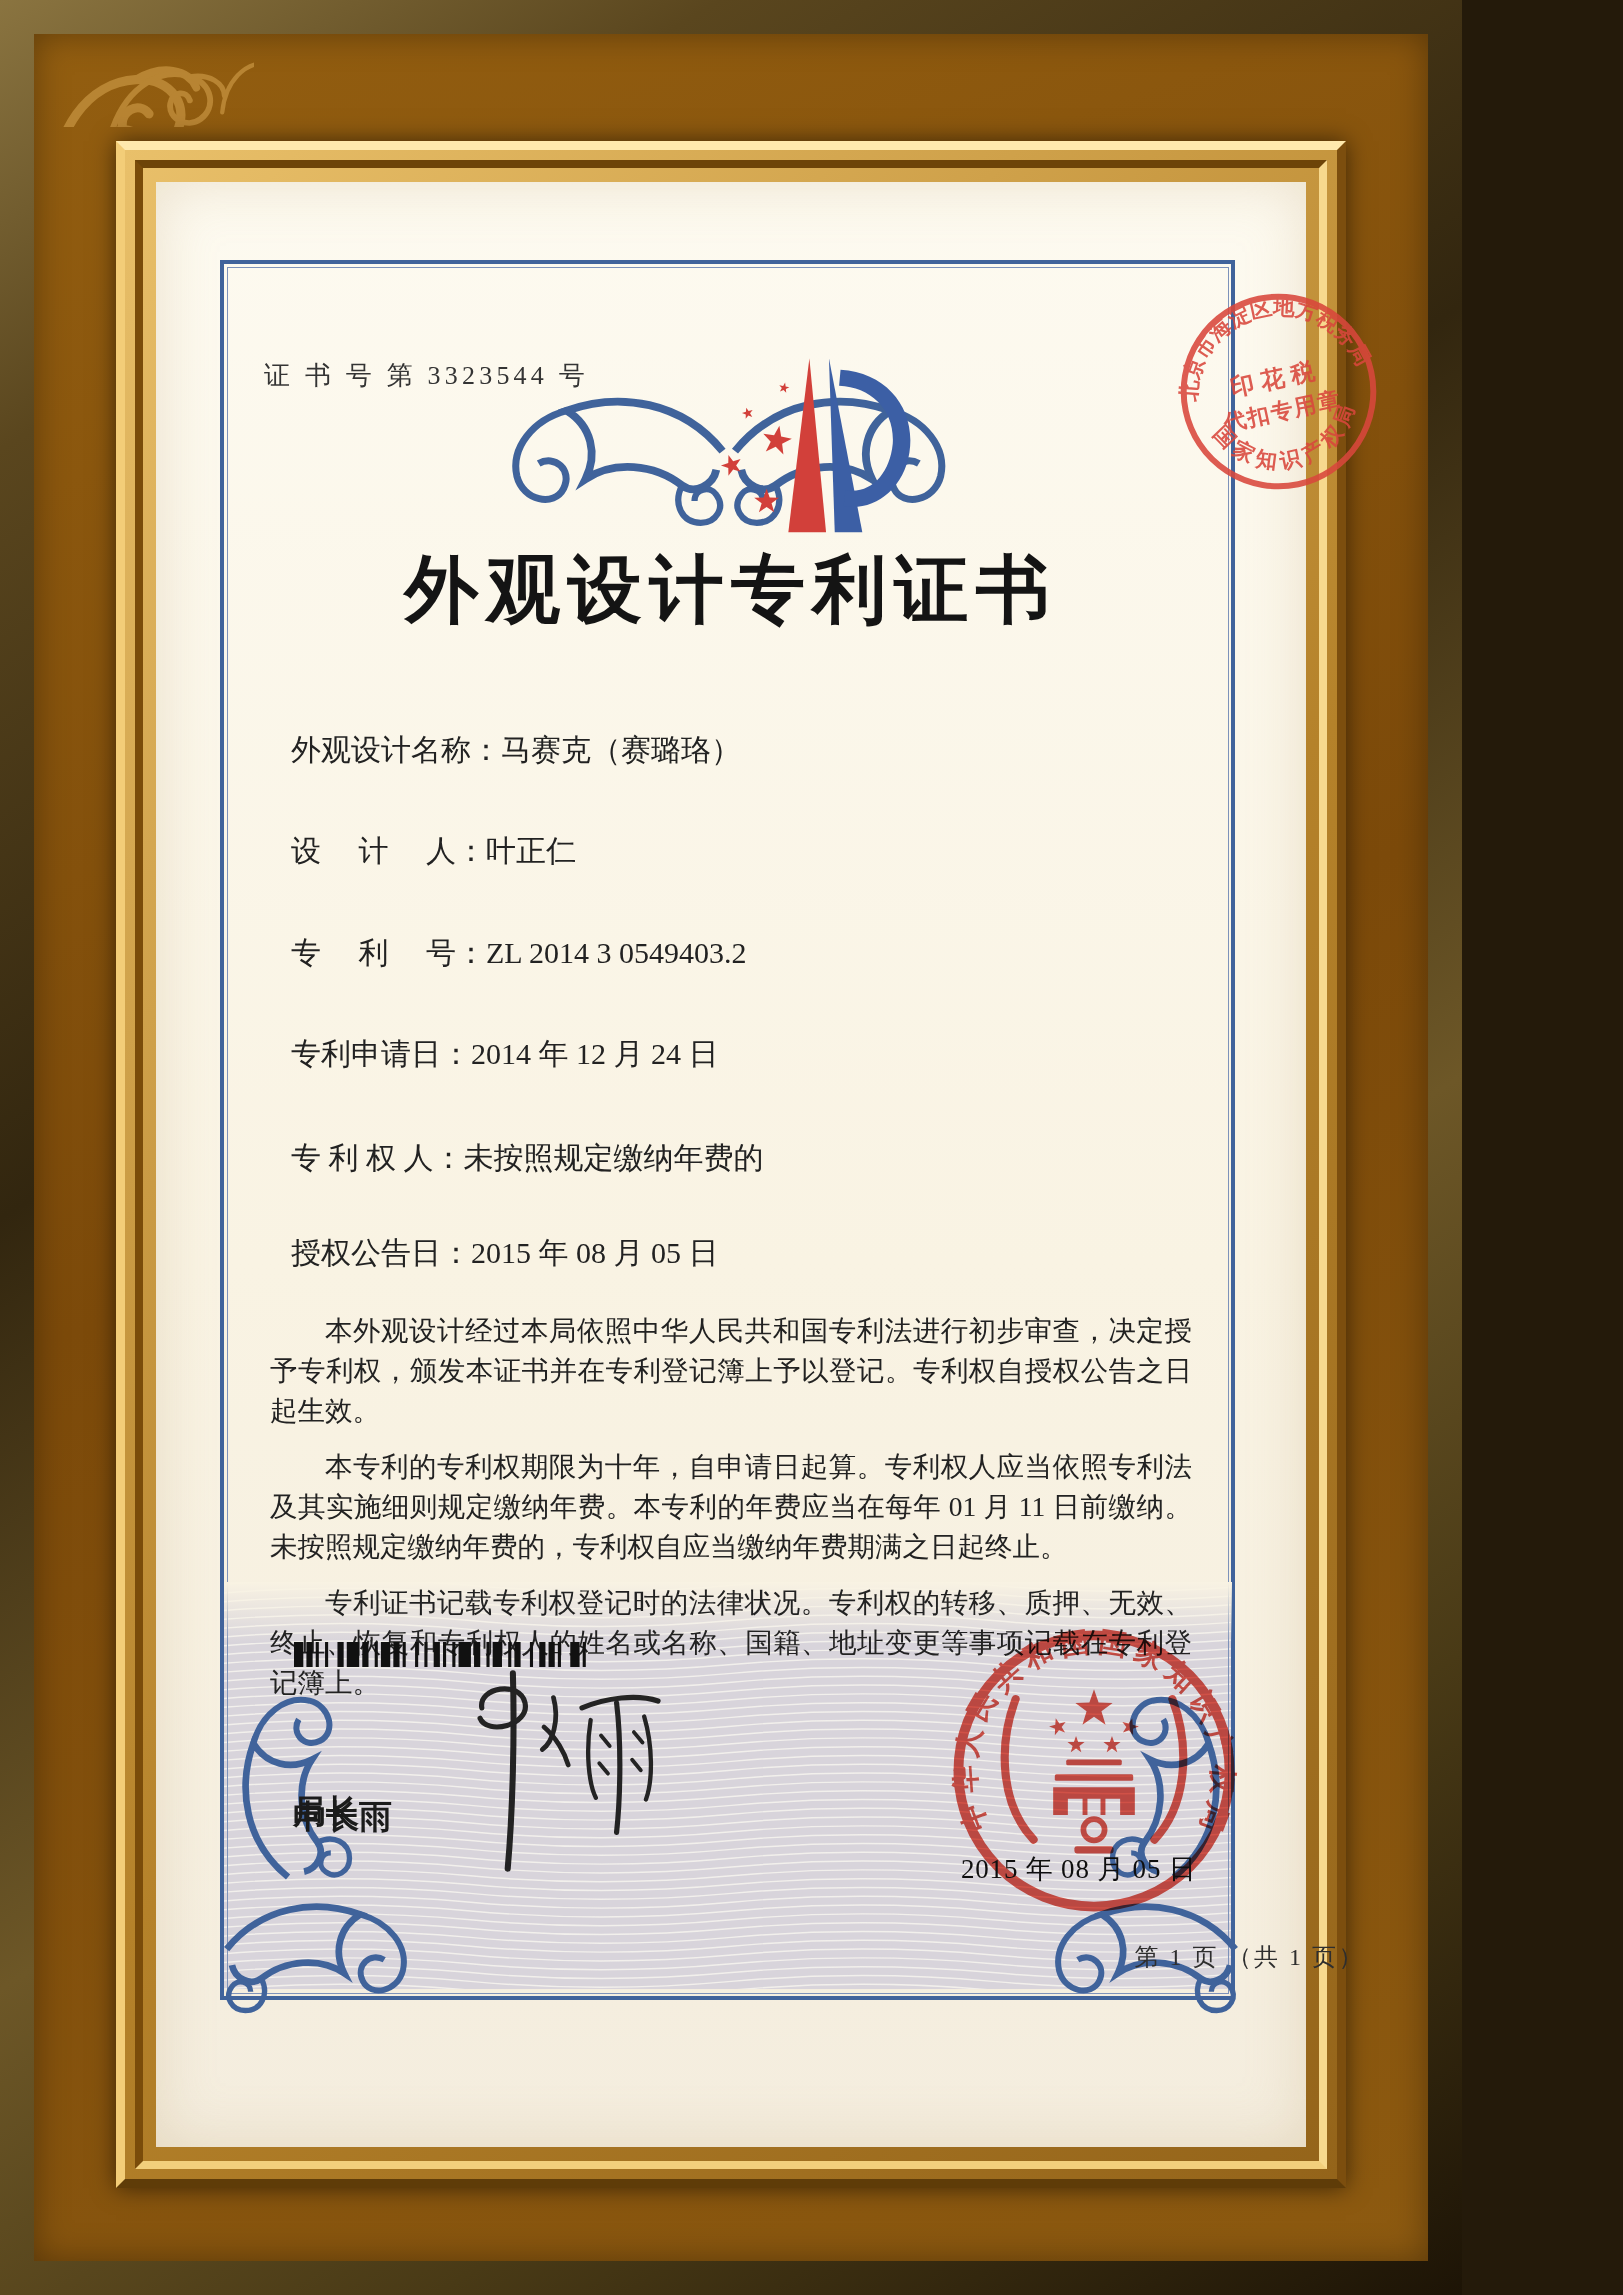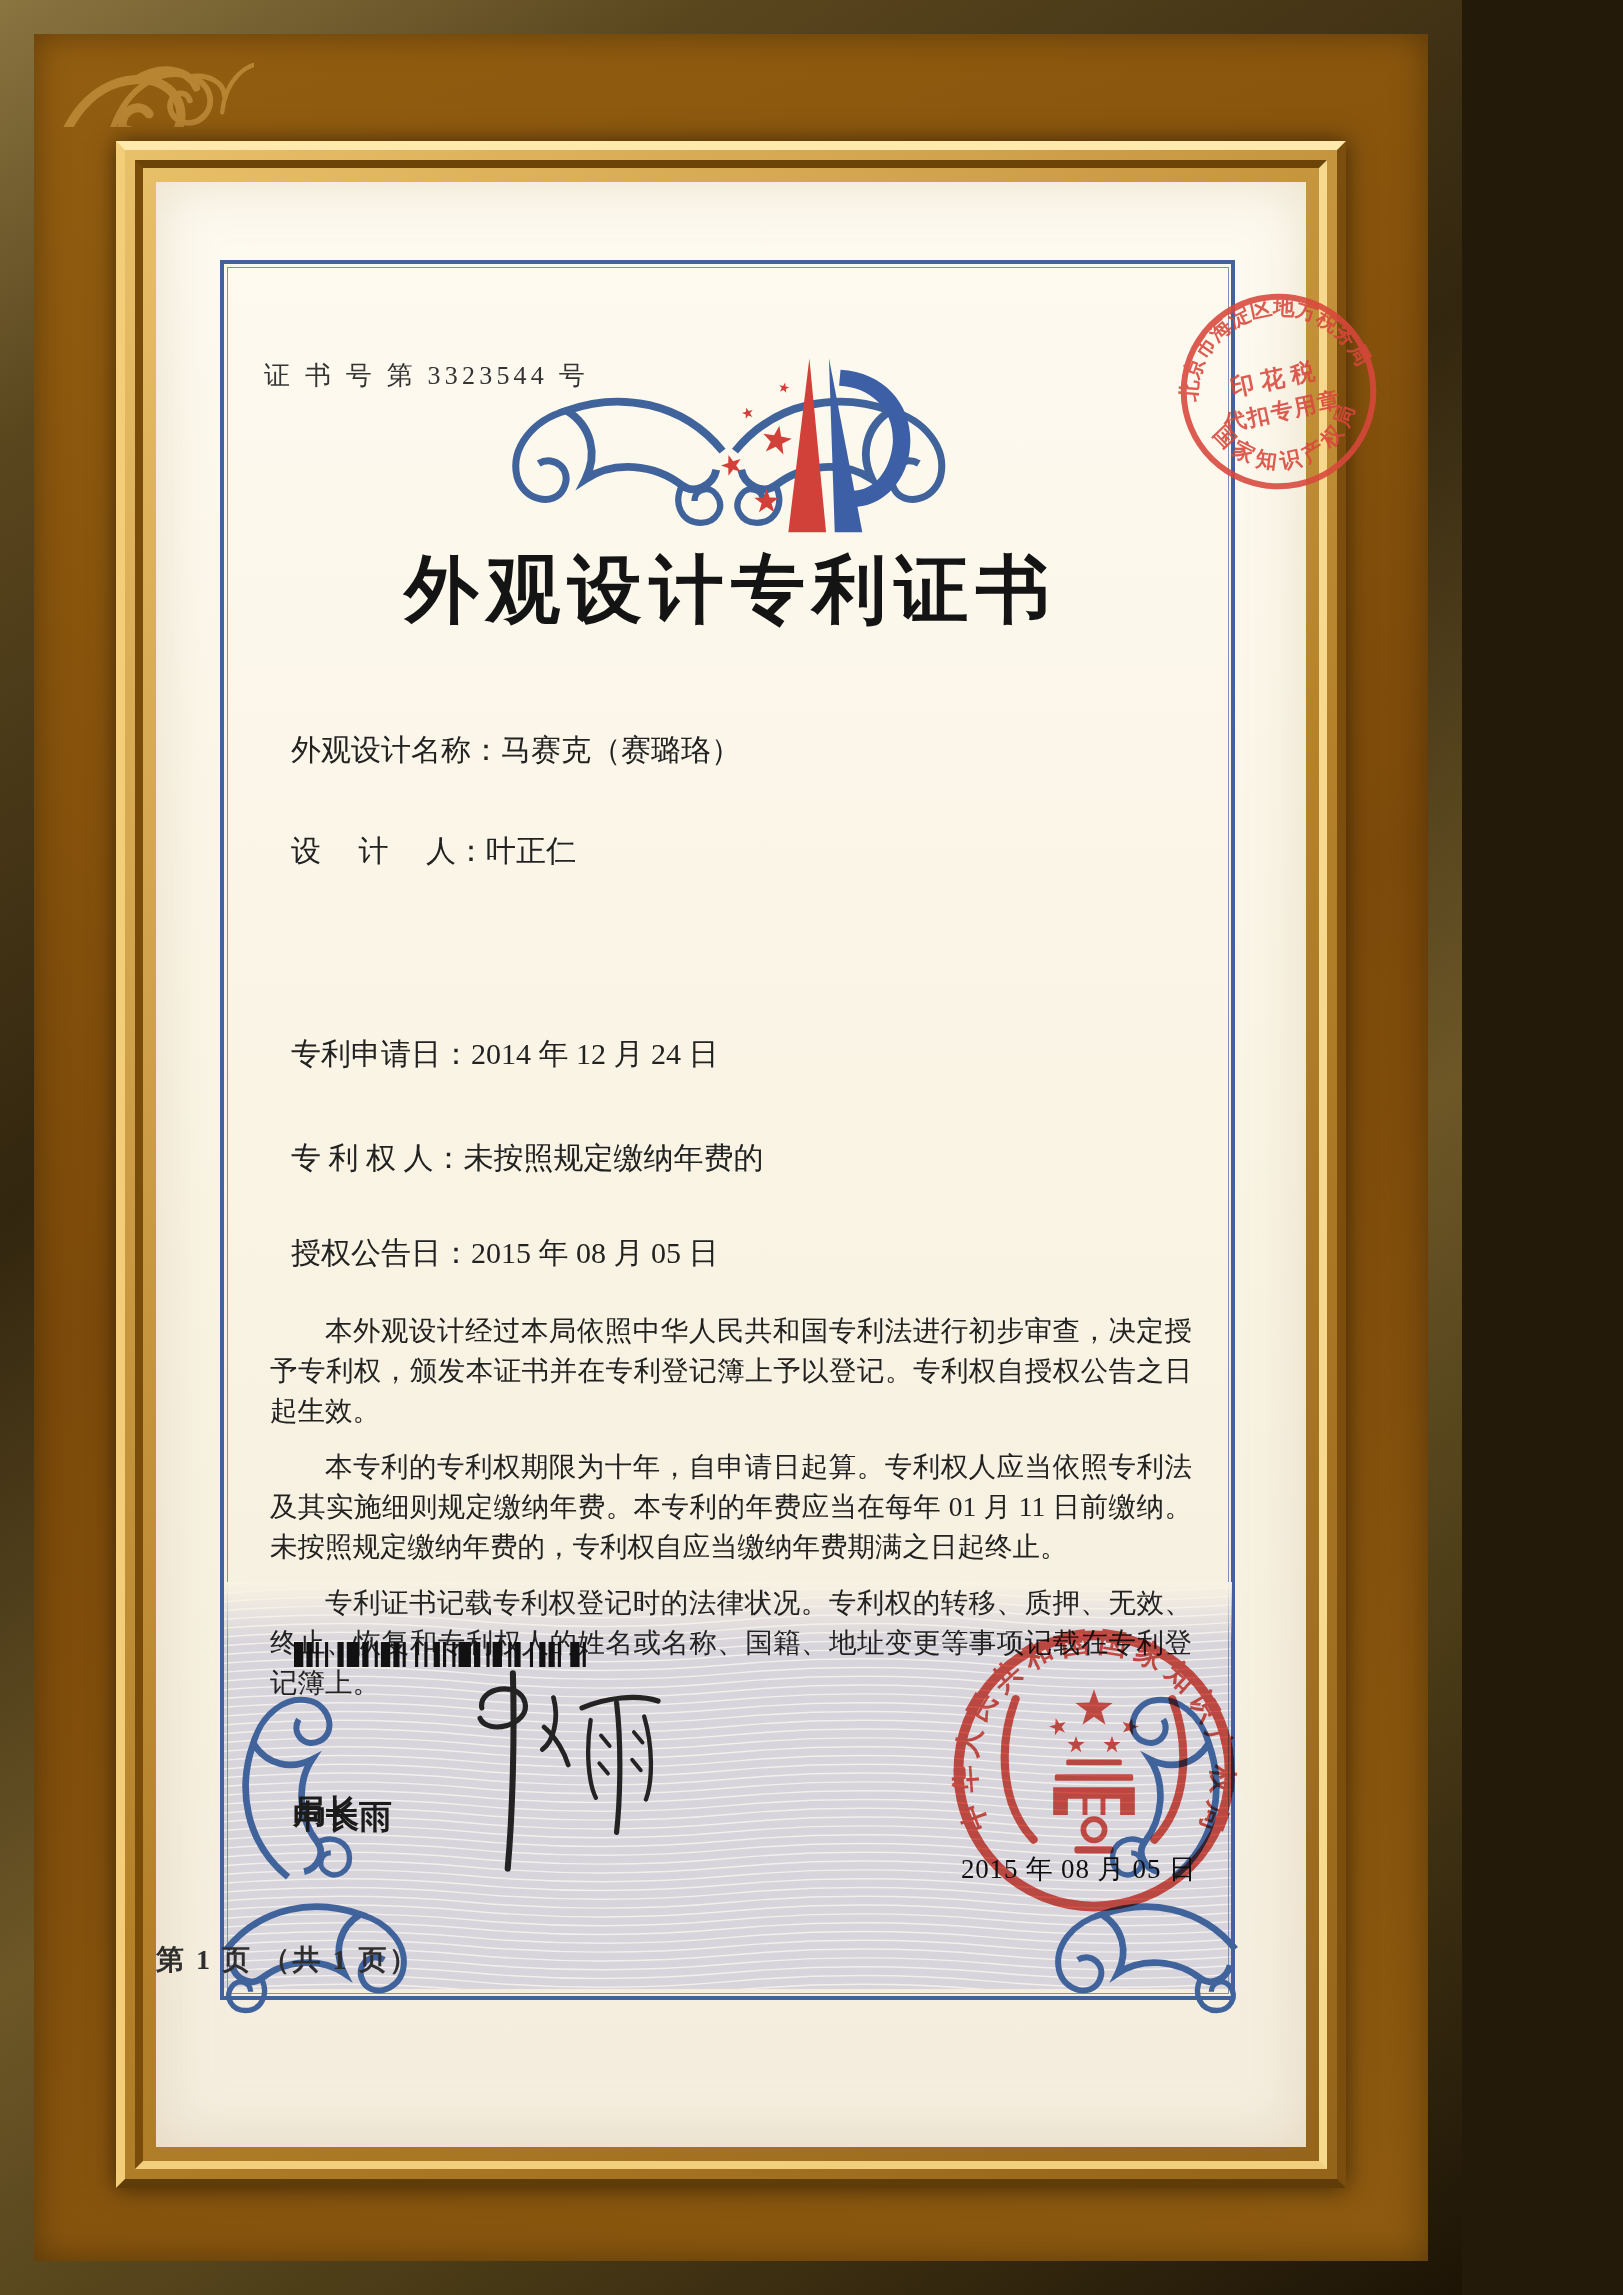--- a/index.html
+++ b/index.html
@@ -53,22 +53,22 @@
   .dir-label{left:137px;top:1560px;font-family:Liberation Sans, sans-serif;
              font-weight:600;font-size:33px;color:#1b1b1b;z-index:4;margin-top:48px;}
   .dir-name{left:137px;top:1613px;font-family:"Liberation Sans","DejaVu Sans",sans-serif;
             font-weight:700;font-size:33px;color:#1b1b1b;z-index:4;}
   #sig{left:279px;top:1481px;width:237px;height:216px;z-index:5;}
   #tax-stamp{left:1020px;top:107px;width:205px;height:205px;transform:rotate(-12deg);
              color:var(--seal-red);opacity:.88;}
   #seal{left:791px;top:1442px;width:294px;height:294px;color:var(--seal-red);
         opacity:.92;mix-blend-mode:multiply;z-index:5;}
   .seal-date{left:805px;top:1669px;font-size:27px;letter-spacing:0.8px;color:#0f0f0f;z-index:6;}
-  .footer{left:0;width:1209px;top:1759px;text-align:left;font-size:28px;
-          letter-spacing:2.5px;color:#2e2e2e;z-index:4;font-weight:bold;}
+  .footer{left:0;width:1209px;top:1759px;text-align:right;font-size:24px;
+          letter-spacing:2.5px;color:#2e2e2e;z-index:4;}
   .z3{z-index:3}
 </style>
 </head>
 <body>
 
 <svg width="0" height="0" style="position:absolute" aria-hidden="true">
   <defs>
     <path id="starp" d="M0,-10 L2.35,-3.24 L9.51,-3.09 L3.8,1.24 L5.88,8.09 L0,4 L-5.88,8.09 L-3.8,1.24 L-9.51,-3.09 L-2.35,-3.24 Z"></path>
     <g id="gcurl">
       <path d="M8,112 C6,60 34,24 70,22 C98,20 112,44 100,64 C90,80 64,78 60,60 C57,46 72,38 80,48" fill="none" stroke="currentColor" stroke-width="7" stroke-linecap="round"></path>
@@ -251,20 +251,21 @@
         <textPath href="#tsp2" startOffset="50%" text-anchor="middle">国家知识产权局</textPath>
       </text>
       <text x="120" y="114" text-anchor="middle" fill="currentColor" font-size="28" font-weight="700" letter-spacing="8" font-family="Liberation Sans, sans-serif">印花税</text>
       <text x="120" y="152" text-anchor="middle" fill="currentColor" font-size="26" font-weight="700" letter-spacing="2" font-family="Liberation Sans, sans-serif">代扣专用章</text>
     </svg>
 
     <div class="abs frow f0 z3">外观设计名称：马赛克（赛璐珞）</div>
 
     <div class="abs title z3">外观设计专利证书</div>
     <div class="abs frow f1 z3">设　 计　 人：叶正仁</div>
+    <div class="abs frow f2 z3">专　 利　 号：ZL 2014 3 0549403.2</div>
     <div class="abs frow f3 z3">专利申请日：2014 年 12 月 24 日</div>
     <div class="abs frow f4 z3">专 利 权 人：未按照规定缴纳年费的</div>
     <div class="abs frow f5 z3">授权公告日：2015 年 08 月 05 日</div>
 
     <div class="abs paras z3">
       <p>本外观设计经过本局依照中华人民共和国专利法进行初步审查，决定授予专利权，颁发本证书并在专利登记簿上予以登记。专利权自授权公告之日起生效。</p>
       <p>本专利的专利权期限为十年，自申请日起算。专利权人应当依照专利法及其实施细则规定缴纳年费。本专利的年费应当在每年 01 月 11 日前缴纳。未按照规定缴纳年费的，专利权自应当缴纳年费期满之日起终止。</p>
       <p>专利证书记载专利权登记时的法律状况。专利权的转移、质押、无效、终止、恢复和专利权人的姓名或名称、国籍、地址变更等事项记载在专利登记簿上。</p>
     </div>
 

